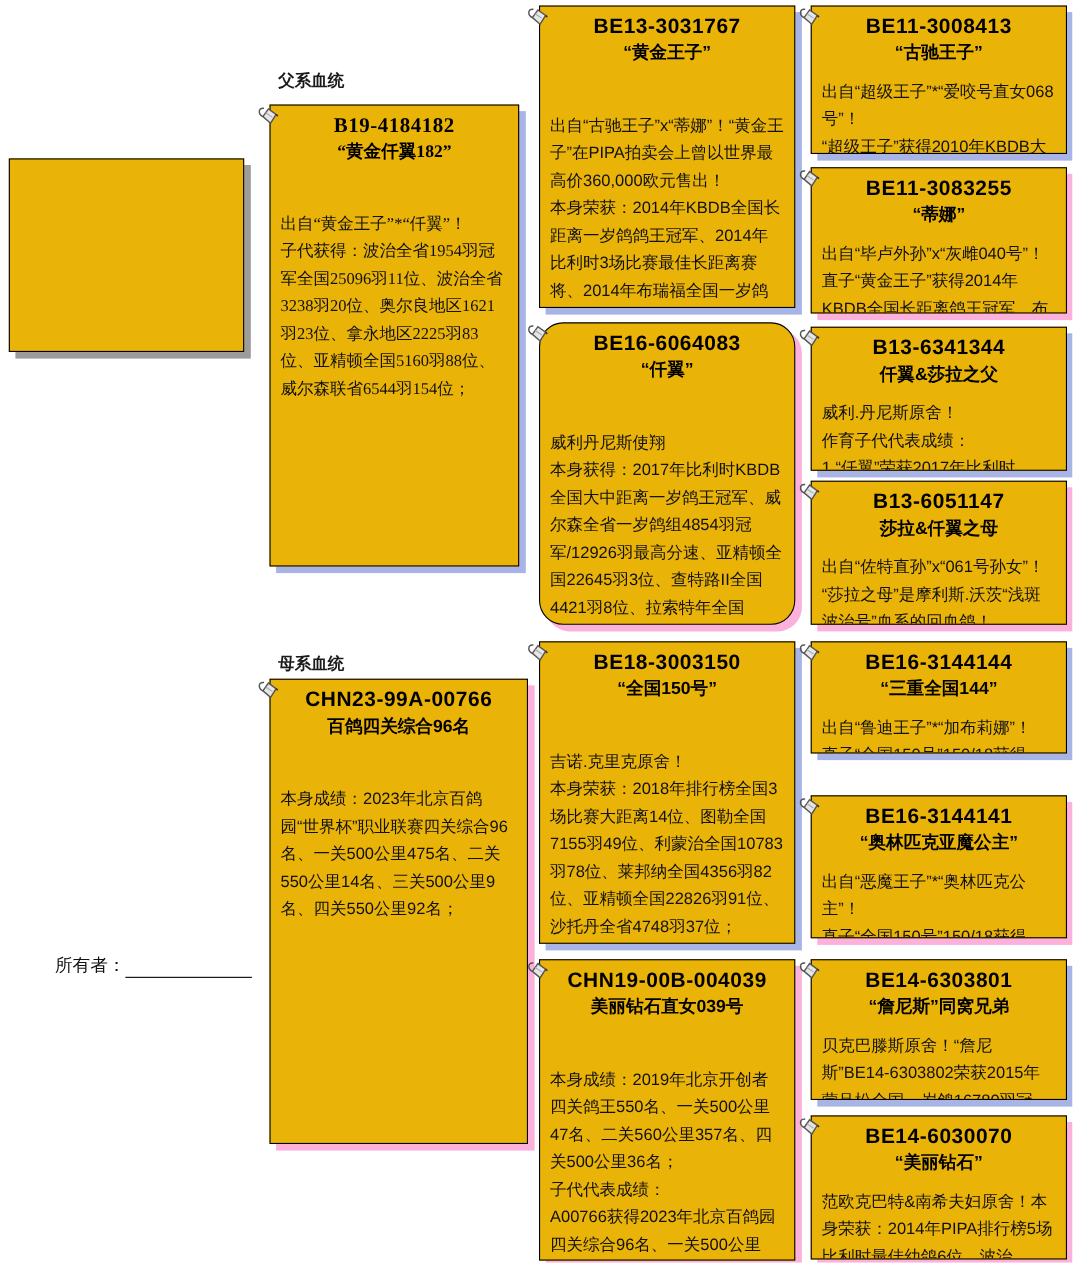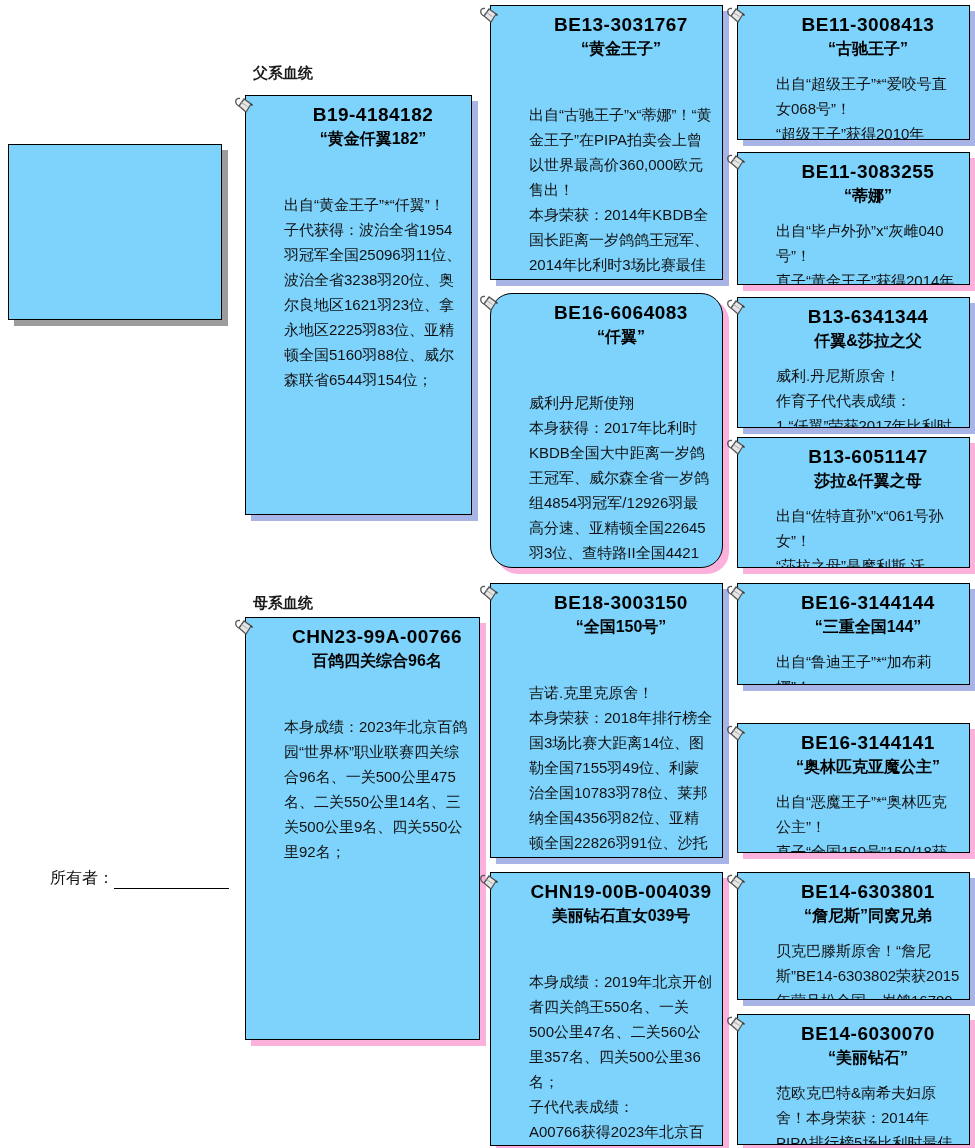--- a/index.html
+++ b/index.html
@@ -1,34 +1,34 @@
 <!DOCTYPE html>
 <html style="--male-shadow: #a8b3e6; --female-shadow: #fcb1dc; --neutral-shadow: #9c9c9c; --border: #000000;"><head>
 <meta charset="utf-8">
 <style>
   html,body{margin:0;padding:0;background:#fff;font-family:"Liberation Sans",sans-serif;}
   .canvas{position:relative;width:975px;height:1148px;background:#fff;overflow:hidden;}
 
   
-  .pbox{position:absolute;background:#7dd3fc;border:1.5px solid #000;box-sizing:border-box;padding-left:29px;}
+  .pbox{position:absolute;background:#eab308;border:1.5px solid #000;box-sizing:border-box;}
   .male{box-shadow:6px 6px 0 var(--male-shadow,#a8b3e6);}
   .female{box-shadow:6px 6px 0 var(--female-shadow,#fcb1dc);}
   .neutral{box-shadow:6px 6px 0 var(--neutral-shadow,#9c9c9c);}
   .content{width:100%;height:100%;overflow:hidden;box-sizing:border-box;padding:7px 9px;}
   .ring{font-weight:bold;font-size:19px;line-height:24px;text-align:center;color:#000;letter-spacing:.5px;}
   .pname{font-weight:bold;font-size:16px;line-height:24px;text-align:center;color:#000;}
   .pbody{font-size:15px;line-height:25px;color:#111;white-space:pre-line;text-align:left;}
   .m-md .pbody{margin-top:41px;}
   .m-sm .pbody{margin-top:10px;}
   .m-lg .pbody{margin-top:60px;}
 
   
   .b-photo{left:8px;top:144px;width:214px;height:176px;}
   .b-main {left:8px;top:363px;width:214px;height:452px;}
-  .b-sire {left:245px;top:95px;width:227px;height:420px;}
+  .b-sire {left:245px;top:95px;width:227px;height:420px;font-family:Liberation Serif, serif;}
   .b-dam  {left:245px;top:617px;width:235px;height:423px;}
   .b-g1{left:490px;top:5px;width:233px;height:275px;}
   .b-g2{left:490px;top:293px;width:233px;height:275px;border-radius:22px;}
   .b-g3{left:490px;top:583px;width:233px;height:275px;}
   .b-g4{left:490px;top:872px;width:233px;height:274px;}
   .b-gg1{left:737px;top:5px;width:233px;height:135px;}
   .b-gg2{left:737px;top:152px;width:233px;height:133px;}
   .b-gg3{left:737px;top:297px;width:233px;height:131px;}
   .b-gg4{left:737px;top:437px;width:233px;height:131px;}
   .b-gg5{left:737px;top:583px;width:233px;height:102px;}

